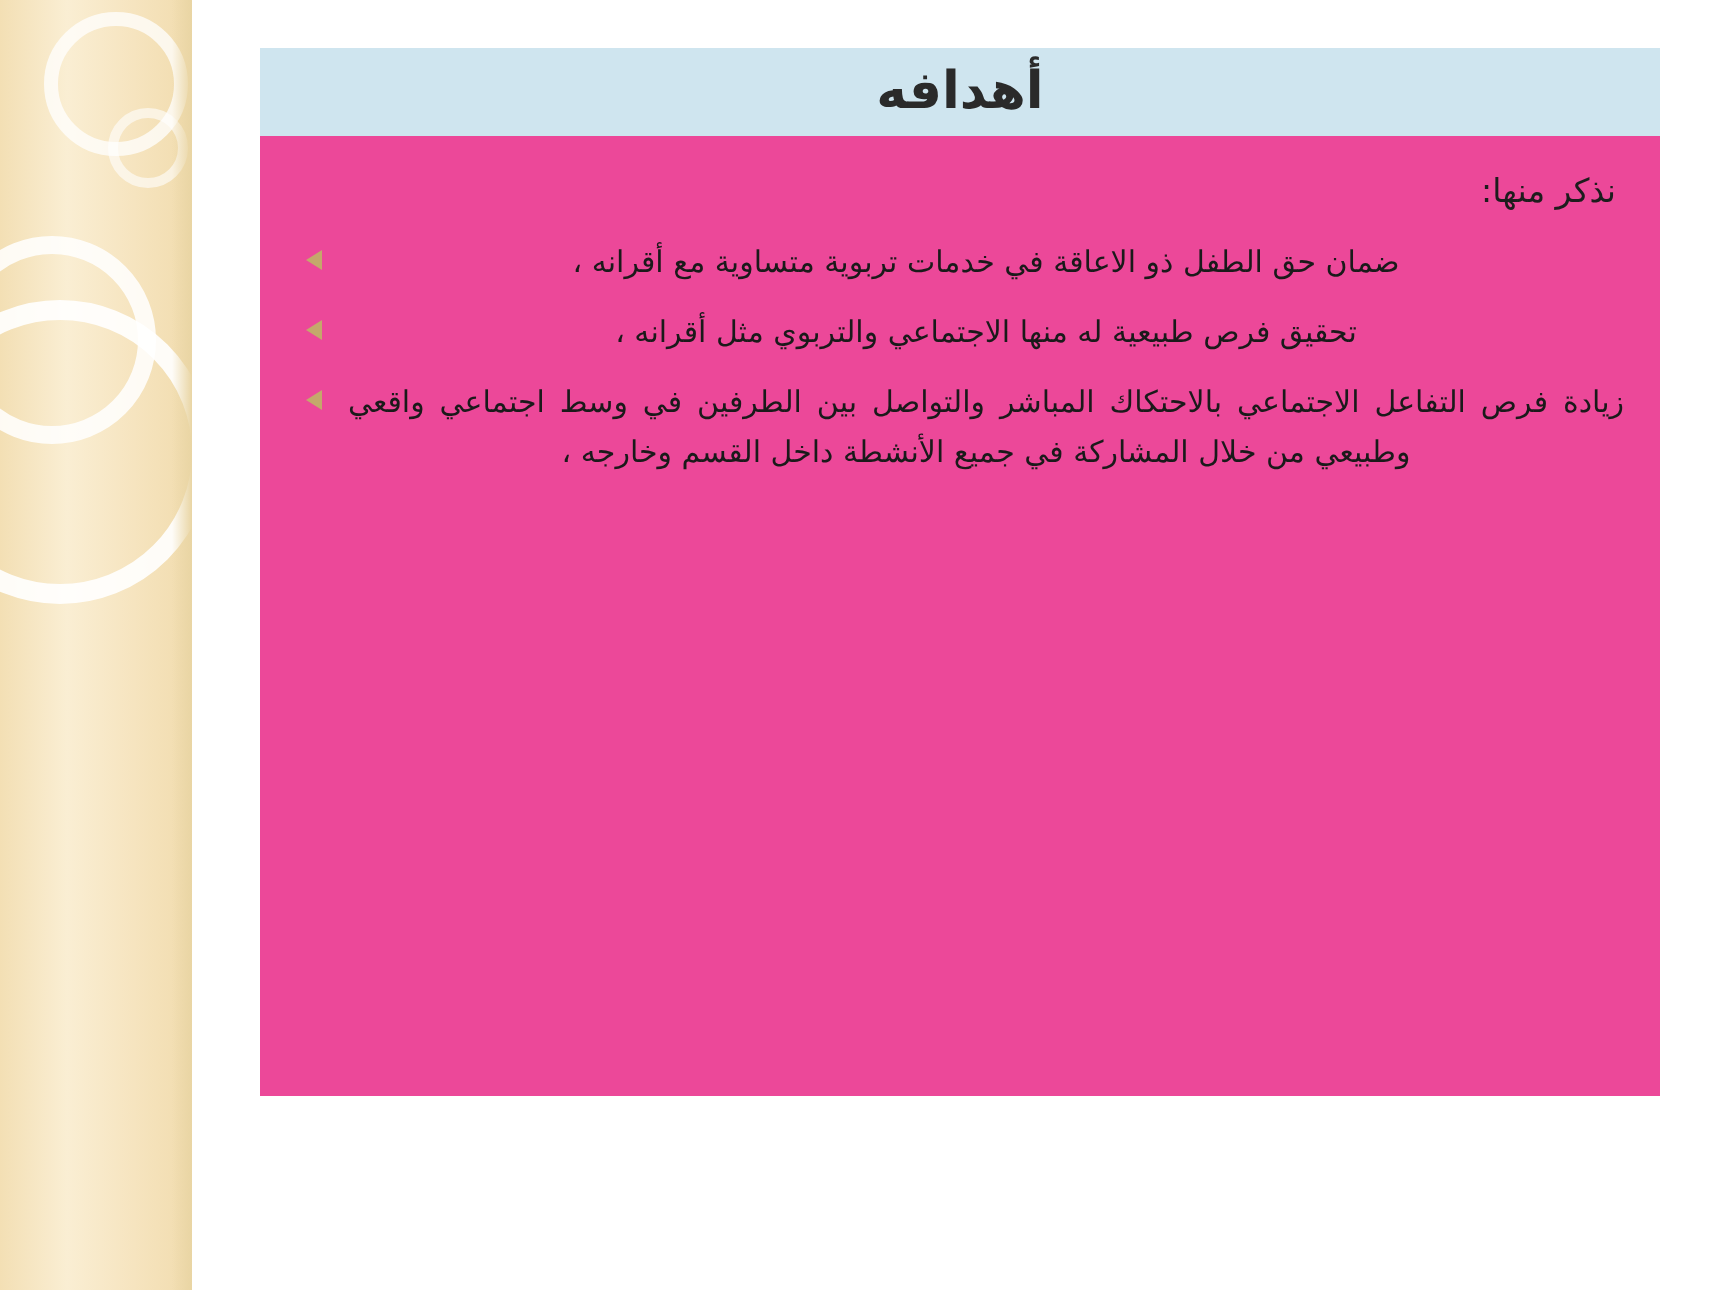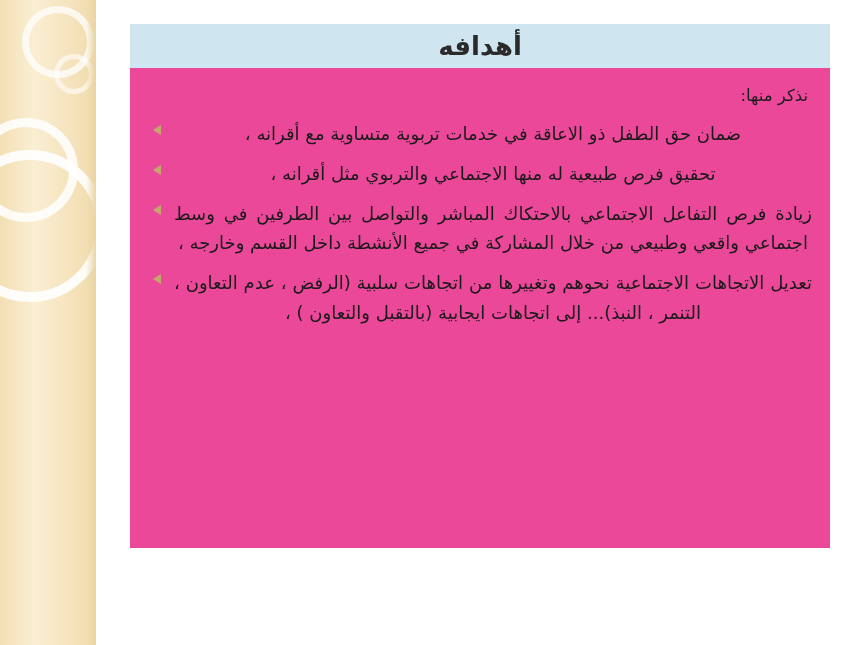--- a/index.html
+++ b/index.html
@@ -112,21 +112,21 @@
     list-style: none;
     margin: 0;
     padding: 0;
   }
   ul.bullets > li {
     position: relative;
     display: block;
     padding-right: 0;
     padding-left: 26px;
     margin: 0 0 11px 0;
-    font-size: 18px;
+    font-size: 15px;
     line-height: 1.62;
     color: #1a1a1a;
   }
   li.center  { text-align: center; }
   li.justify { text-align: justify; text-align-last: center; }
 
   .bullet-marker {
     position: absolute;
     left: 2px;
     top: 4px;
@@ -186,26 +186,18 @@
         <li class="justify">
           <span class="bullet-marker">
             <svg width="14" height="14" viewBox="0 0 14 14" aria-hidden="true">
               <path d="M11 2 L11 12 L3 7 Z" fill="#c4a86b"></path>
             </svg>
           </span>
           <span>زيادة فرص التفاعل الاجتماعي بالاحتكاك المباشر والتواصل بين الطرفين في وسط اجتماعي واقعي وطبيعي من خلال المشاركة في جميع الأنشطة داخل القسم وخارجه ،</span>
         </li>
 
 
-        <li class="justify">
-          <span class="bullet-marker">
-            <svg width="14" height="14" viewBox="0 0 14 14" aria-hidden="true">
-              <path d="M11 2 L11 12 L3 7 Z" fill="#c4a86b"></path>
-            </svg>
-          </span>
-          <span>تعديل الاتجاهات الاجتماعية نحوهم وتغييرها من اتجاهات سلبية (الرفض ، عدم التعاون ، التنمر ، النبذ)... إلى اتجاهات ايجابية (بالتقبل والتعاون ) ،</span>
-        </li>
 
 
       </ul>
     </div>
   </div>
 </div>
 
 </body></html>

